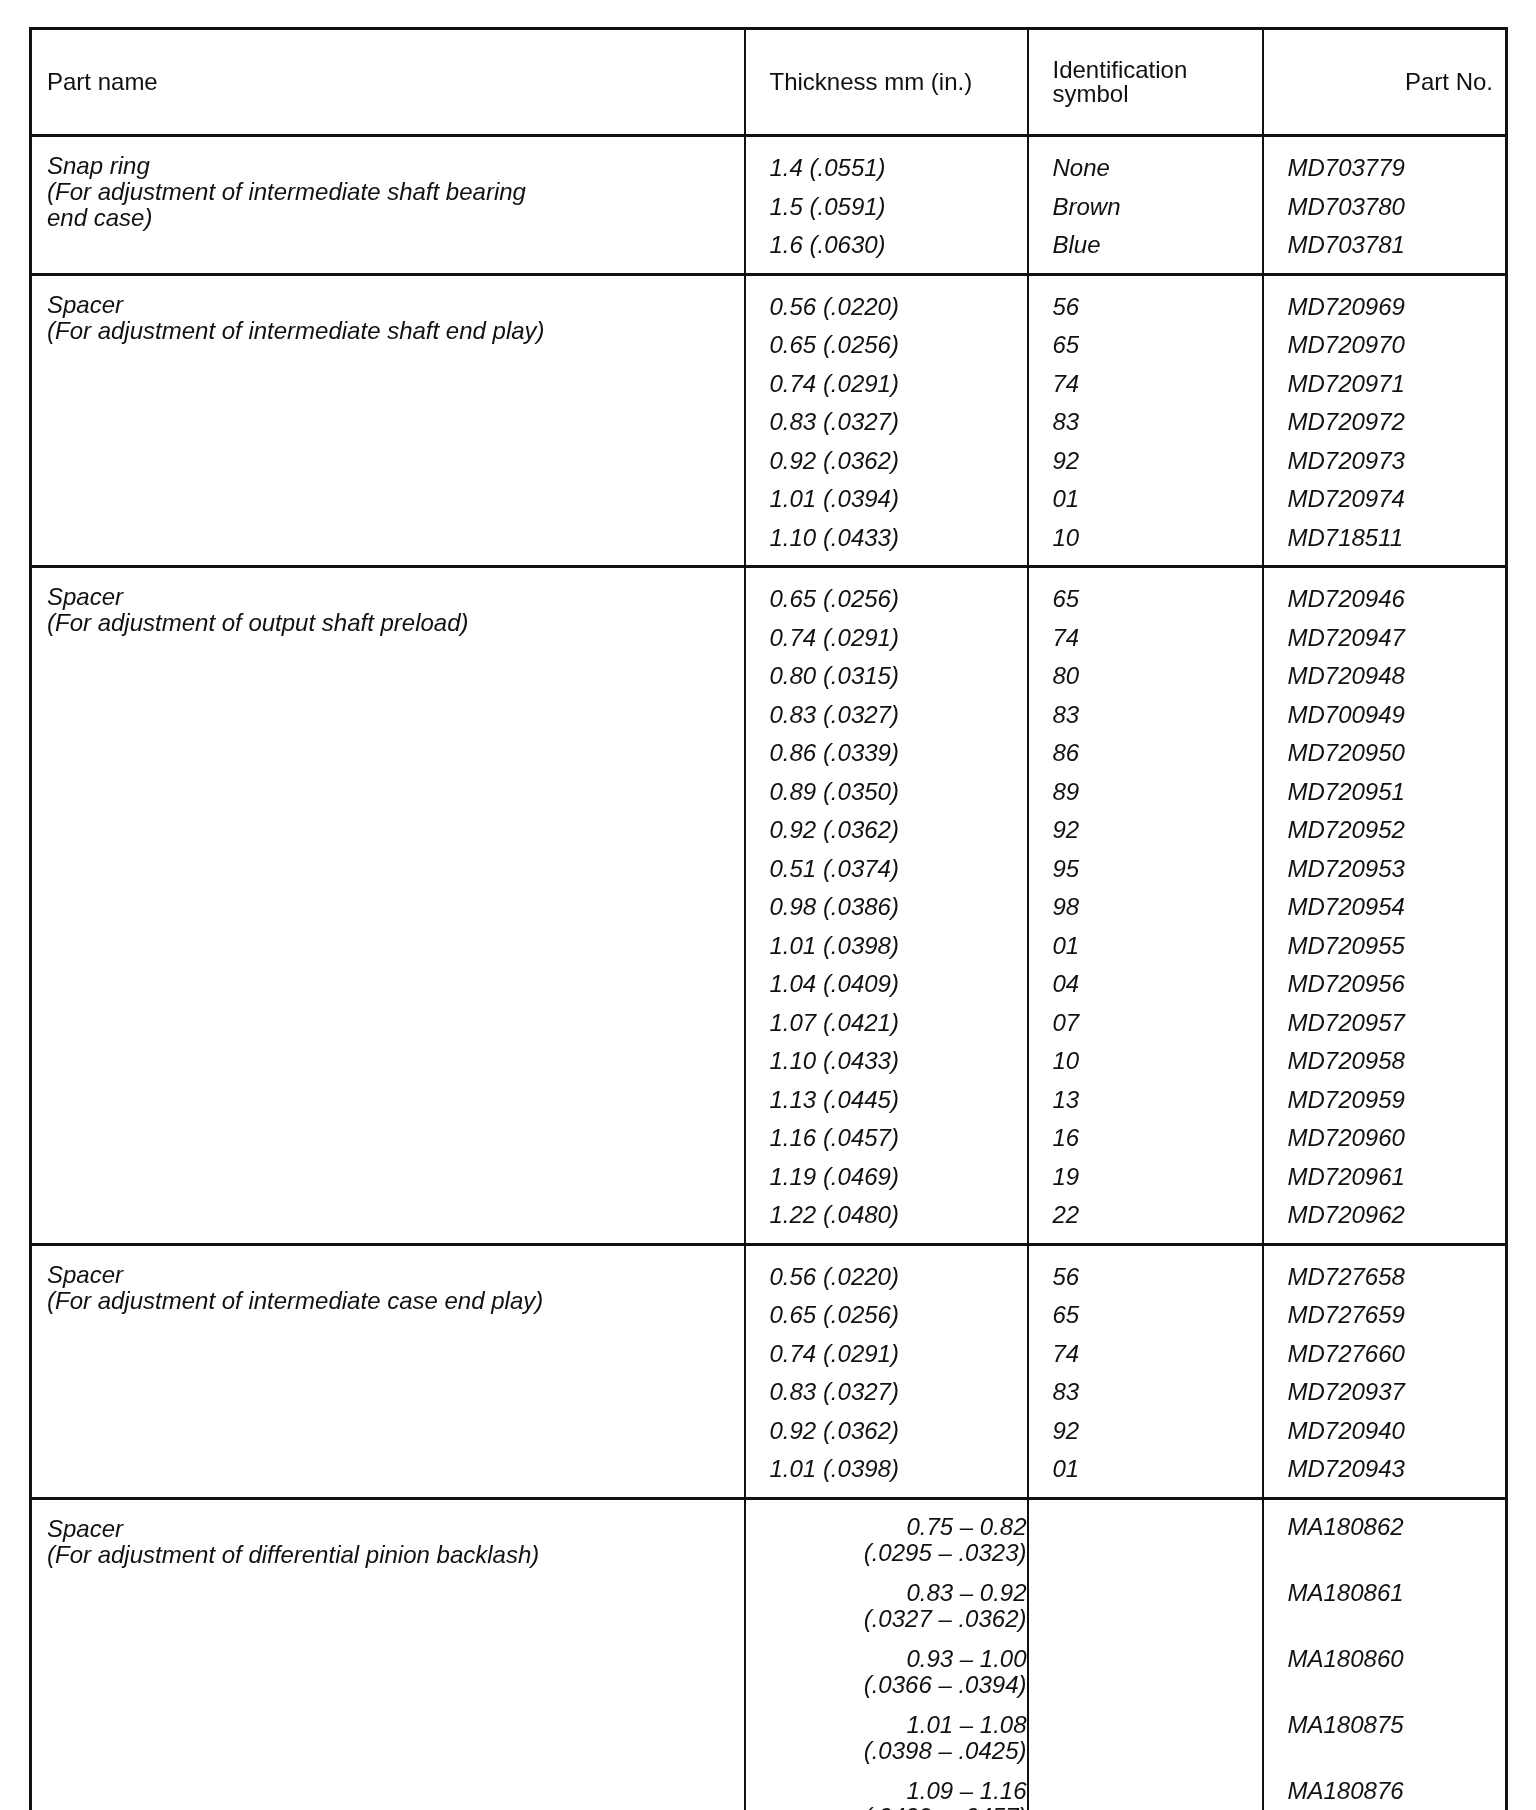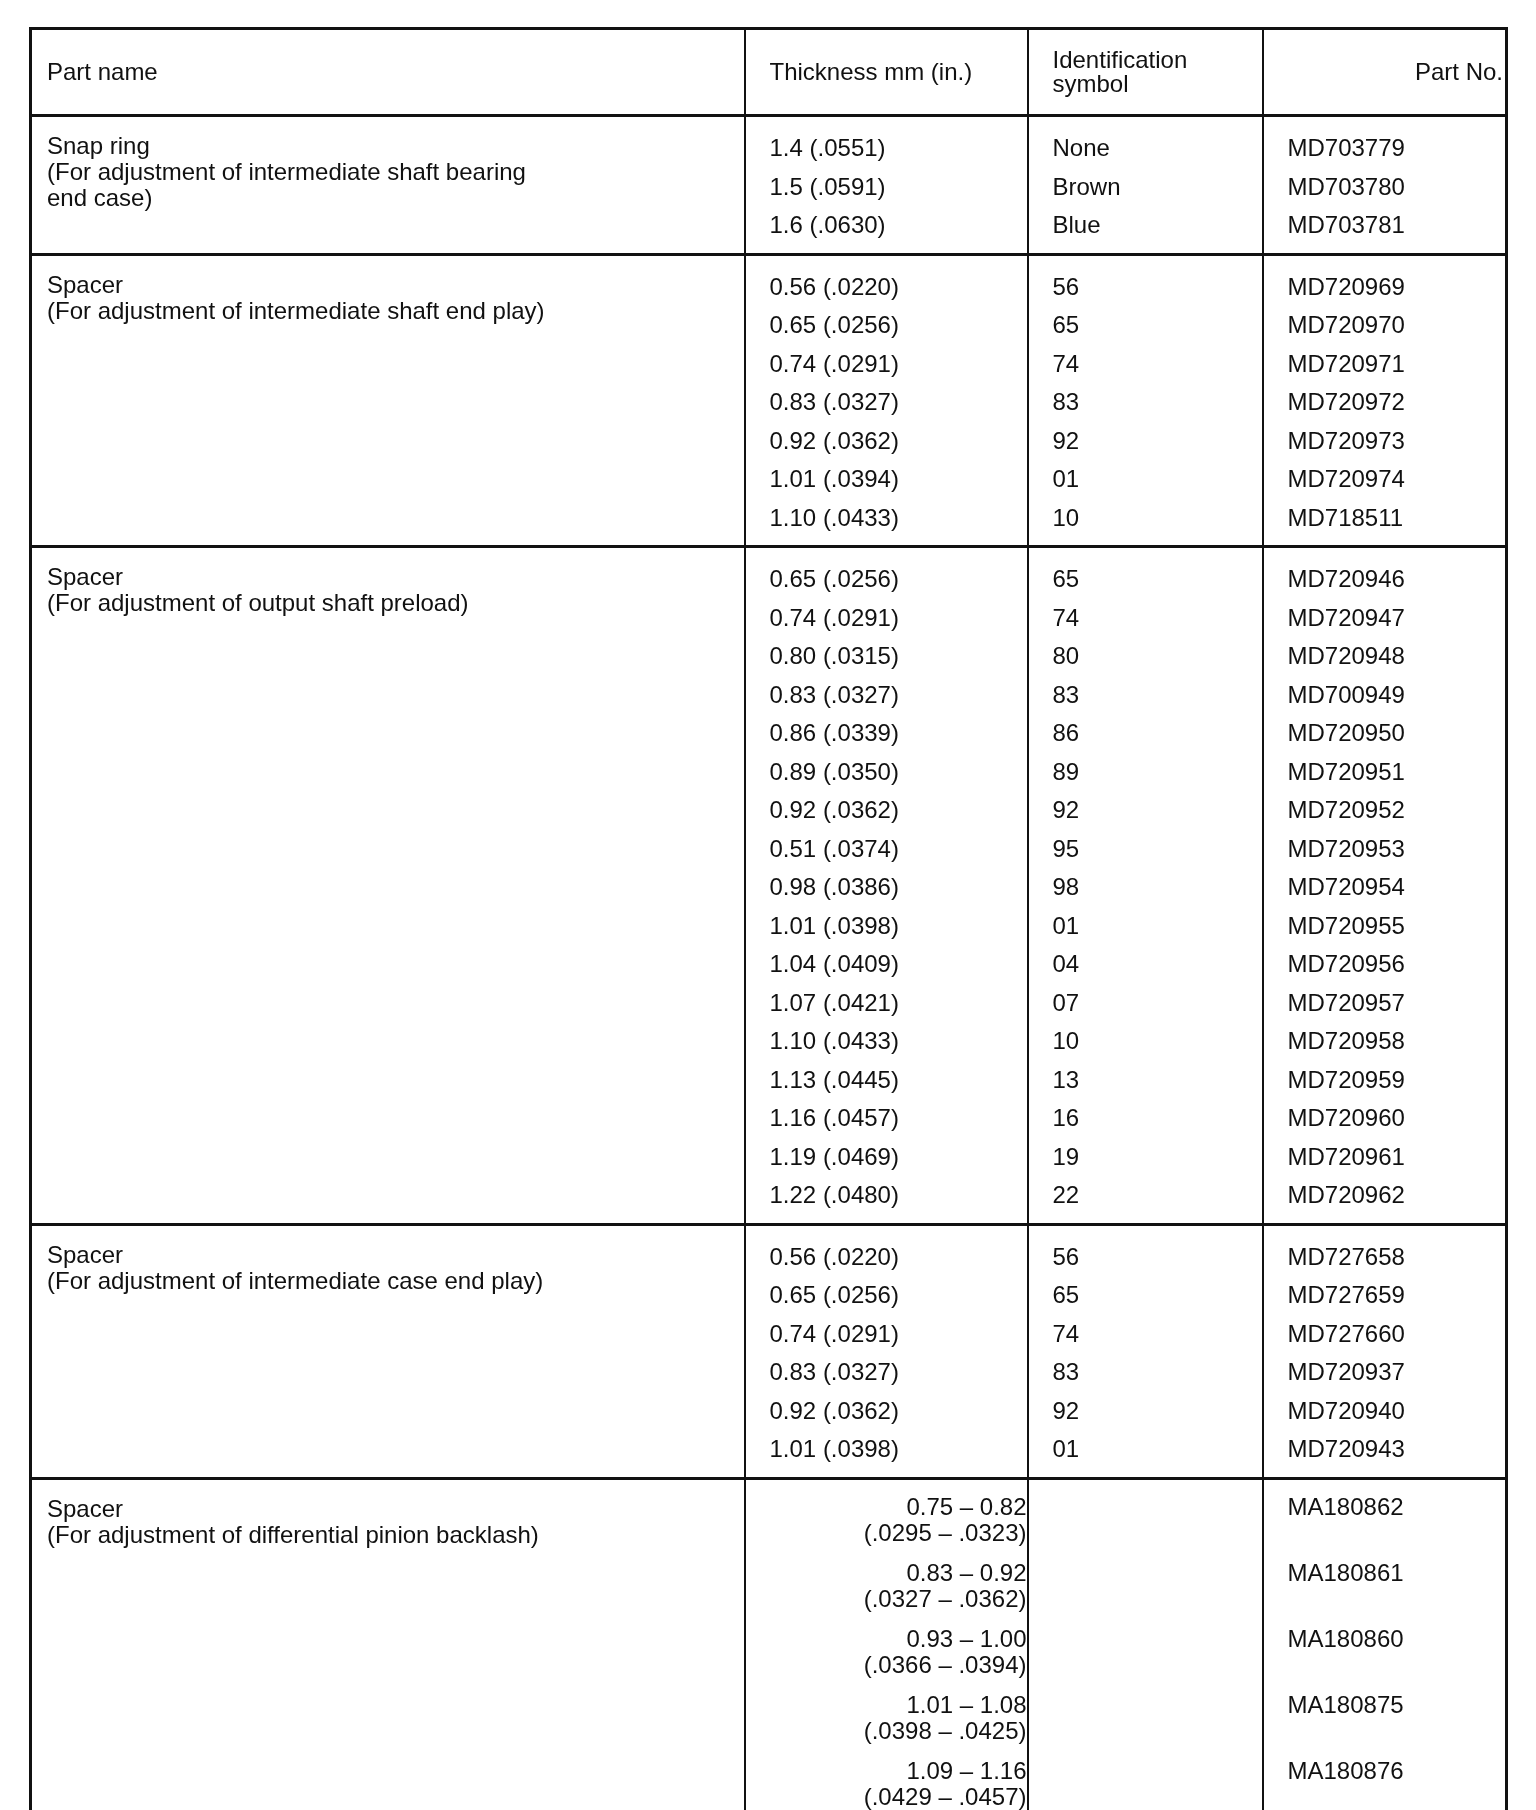--- a/index.html
+++ b/index.html
@@ -9,30 +9,30 @@
       border-collapse: collapse; table-layout: fixed;
       border: 3px solid #111;
     }
     .tbl col.c1 { width: 714px; }
     .tbl col.c2 { width: 283px; }
     .tbl col.c3 { width: 235px; }
     .tbl col.c4 { width: 244px; }
     .tbl th, .tbl td {
       border-left: 2px solid #111; border-right: 2px solid #111;
       vertical-align: top; text-align: left; font-weight: normal;
-      font-size: 24px; line-height: 26px; padding: 2px;
+      font-size: 24px; line-height: 26px; padding: 12px;
     }
     .tbl thead th {
       border-bottom: 3px solid #111; height: 80px; vertical-align: middle;
       padding-left: 15px;
     }
     .tbl thead th.two { line-height: 24px; padding-left: 24px; }
     .tbl thead th.c2h { padding-left: 24px; margin-left: 9px; }
     .tbl thead th.c4h { padding-left: 24px; text-align: right; }
-    .tbl tbody.group td { border-bottom: 3px solid #111; }
+    .tbl tbody.group td { border-bottom: 3px solid #111; font-style: italic; }
     .name-cell { padding: 16px 15px 10px 15px !important; }
     .name-cell .pname, .name-cell .pdesc { display: block; }
     .vals { padding: 12px 0 8px 24px !important; }
     .vals .line { display: block; height: 38.5px; line-height: 38.5px; white-space: nowrap; }
     .vals.range .line { height: 66px; line-height: 26px; padding-top: 2px; box-sizing: border-box; }
     .vals.range .line span { display: block; text-align: right; }
   </style>
 </head>
 <body>
 

